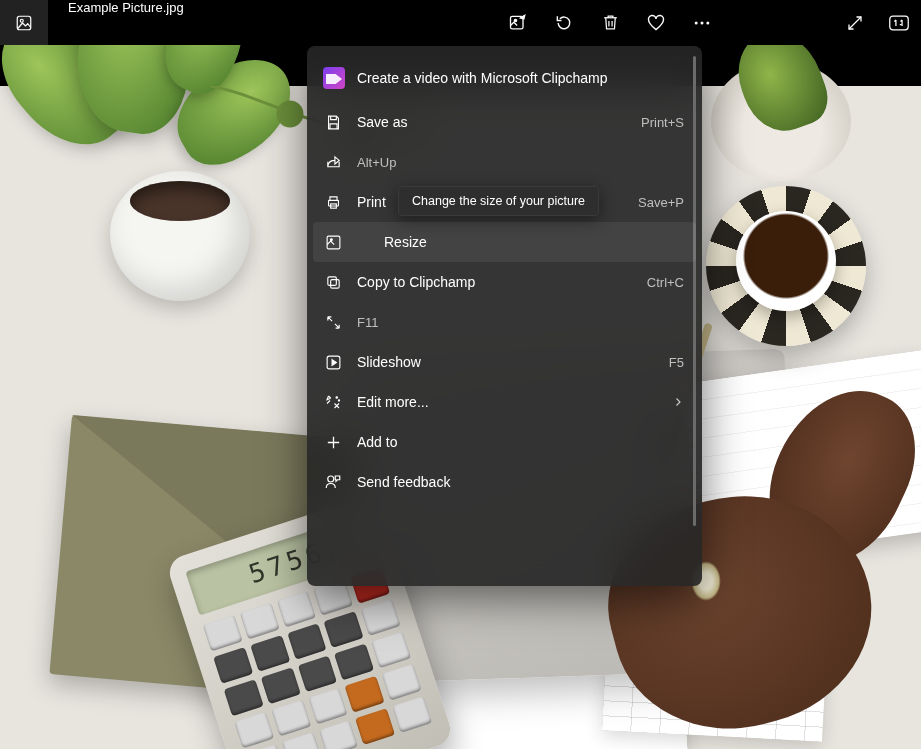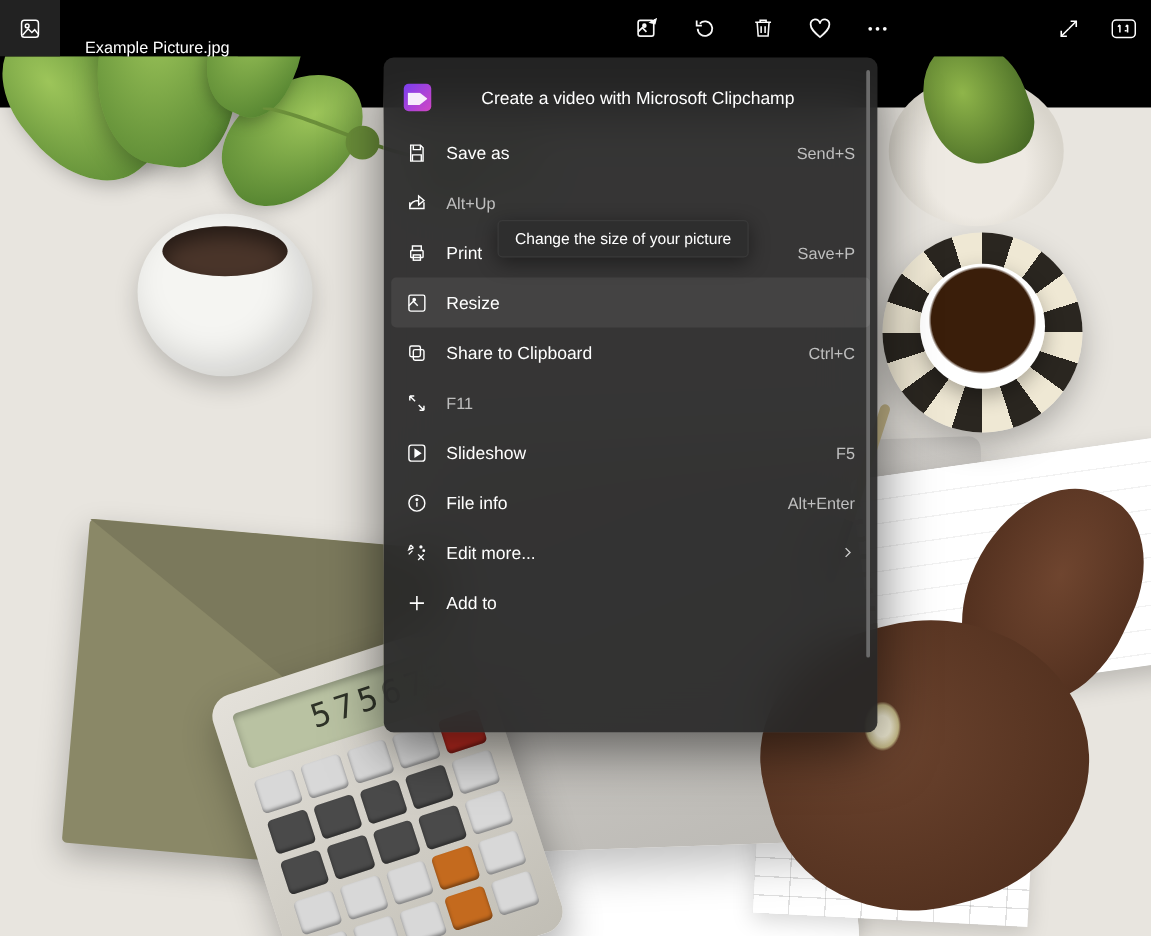--- a/index.html
+++ b/index.html
@@ -13,21 +13,21 @@
       width: 921px;
       height: 749px;
       background: #000;
       position: relative;
       overflow: hidden;
     }
     .topbar {
       height: 45px;
       background: #000;
       display: flex;
-      align-items: flex-end;
+      align-items: flex-start;
       position: relative;
       z-index: 10;
     }
     .app-icon-box {
       width: 48px;
       height: 45px;
       background: #222;
       display: flex;
       align-items: center;
       justify-content: center;
@@ -243,27 +243,28 @@
     .menu-item {
       height: 40px;
       display: flex;
       align-items: center;
       padding: 0 18px 0 16px;
       color: #fff;
       font-size: 14px;
       cursor: pointer;
       position: relative;
     }
-    .menu-item.bigicon{height:48px;gap:28px;}
+    .menu-item.bigicon{height:48px;}
     .menu-item.hover {
       background: rgba(255,255,255,0.07);
       margin: 0 6px;
       border-radius: 4px;
       padding-left: 10px;
       padding-right: 12px;
+      gap: 27px;
     }
     .menu-icon {
       width: 20px;
       height: 20px;
       margin-right: 14px;
       display: flex;
       align-items: center;
       justify-content: center;
       flex-shrink: 0;
     }
@@ -288,21 +289,21 @@
       opacity:0.9;
     }
     .menu-item.peek {
       height: 18px;
       padding-left: 16px;
     }
     
     .tooltip {
       position: absolute;
       left: 398px;
-      top: 176px;
+      top: 186px;
       background: #2e2e2e;
       color: #fff;
       font-size: 12.5px;
       padding: 7px 13px;
       border-radius: 4px;
       box-shadow: 0 4px 16px rgba(0,0,0,0.45);
       z-index: 60;
       border:1px solid #3a3a3a;
     }
     svg { display: block; }
@@ -449,21 +450,21 @@
 
   <div class="menu-item">
     <span class="menu-icon">
       <svg width="17" height="17" viewBox="0 0 24 24" fill="none" stroke="#fff" stroke-width="1.6">
         <path d="M5 3 h11 l3 3 v15 H5 z"></path>
           <path d="M8 3 v5 h8 V3"></path>
           <path d="M7 21 v-7 h10 v7"></path>
       </svg>
     </span>
     <span class="menu-label">Save as</span>
-    <span class="menu-shortcut">Send+S</span>
+    <span class="menu-shortcut">Print+S</span>
   </div>
 
   <div class="menu-item">
     <span class="menu-icon">
       <svg width="17" height="17" viewBox="0 0 24 24" fill="none" stroke="#fff" stroke-width="1.6">
         <path d="M4 11 v7 h16 v-7"></path>
           <path d="M14 4 l6 5 -6 5 z M14 9 c-6 0 -9 3 -10 7"></path>
       </svg>
     </span>
     <span class="menu-shortcut">Alt+Up</span>
@@ -492,21 +493,21 @@
     <span class="menu-label">Resize</span>
   </div>
 
   <div class="menu-item">
     <span class="menu-icon">
       <svg width="17" height="17" viewBox="0 0 24 24" fill="none" stroke="#fff" stroke-width="1.6">
         <rect x="8" y="8" width="12" height="12" rx="2"></rect>
           <rect x="4" y="4" width="12" height="12" rx="2"></rect>
       </svg>
     </span>
-    <span class="menu-label">Share to Clipboard</span>
+    <span class="menu-label">Copy to Clipchamp</span>
     <span class="menu-shortcut">Ctrl+C</span>
   </div>
 
 
   <div class="menu-item">
     <span class="menu-icon">
       <svg width="17" height="17" viewBox="0 0 24 24" fill="none" stroke="#fff" stroke-width="1.6">
         <path d="M4 4 h5 M4 4 v5 M4 4 l6 6"></path>
           <path d="M20 20 h-5 M20 20 v-5 M20 20 l-6 -6"></path>
       </svg>
@@ -518,31 +519,20 @@
     <span class="menu-icon">
       <svg width="17" height="17" viewBox="0 0 24 24" fill="none" stroke="#fff" stroke-width="1.6">
         <rect x="3" y="3" width="18" height="18" rx="3"></rect>
           <path d="M10 8 l6 4 -6 4 z" fill="#fff"></path>
       </svg>
     </span>
     <span class="menu-label">Slideshow</span>
     <span class="menu-shortcut">F5</span>
   </div>
 
-  <div class="menu-item">
-    <span class="menu-icon">
-      <svg width="17" height="17" viewBox="0 0 24 24" fill="none" stroke="#fff" stroke-width="1.6">
-        <circle cx="12" cy="12" r="9"></circle>
-          <path d="M12 11 v5"></path>
-          <circle cx="12" cy="8" r="1" fill="#fff"></circle>
-      </svg>
-    </span>
-    <span class="menu-label">File info</span>
-    <span class="menu-shortcut">Alt+Enter</span>
-  </div>
 
   <div class="menu-item">
     <span class="menu-icon">
       <svg width="18" height="18" viewBox="0 0 24 24" fill="none" stroke="#fff" stroke-width="1.5">
         <path d="M6 4 l3 3 M6 4 l-2 5 l5 -2 M4 14 l4 -4"></path>
         <path d="M14 14 l6 6 M14 20 l6 -6"></path>
         <circle cx="17" cy="6" r="1" fill="#fff"></circle>
           <circle cx="20" cy="10" r="0.8" fill="#fff"></circle>
       </svg>
     </span>
@@ -556,20 +546,30 @@
 
   <div class="menu-item">
     <span class="menu-icon">
       <svg width="17" height="17" viewBox="0 0 24 24" fill="none" stroke="#fff" stroke-width="1.8">
         <path d="M12 4 v16 M4 12 h16"></path>
       </svg>
     </span>
     <span class="menu-label">Add to</span>
   </div>
 
+  <div class="menu-item">
+    <span class="menu-icon">
+      <svg width="18" height="18" viewBox="0 0 24 24" fill="none" stroke="#fff" stroke-width="1.6">
+        <circle cx="9" cy="8" r="4"></circle>
+          <path d="M3 20 c0 -4 3 -6 6 -6 s6 2 6 6"></path>
+        <path d="M15 4 h6 v5 h-3 l-2 2 v-2 h-1 z"></path>
+      </svg>
+    </span>
+    <span class="menu-label">Send feedback</span>
+  </div>
 
   <div class="menu-item peek">
     <span class="menu-icon">
       
     </span>
   </div>
 </div>
 
 <div class="tooltip">Change the size of your picture</div>
 

